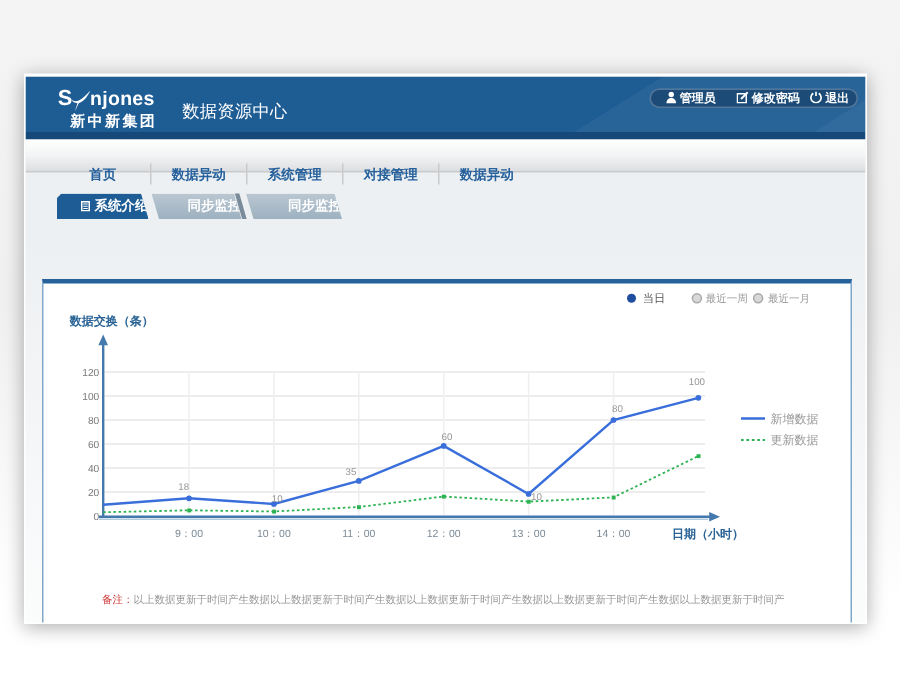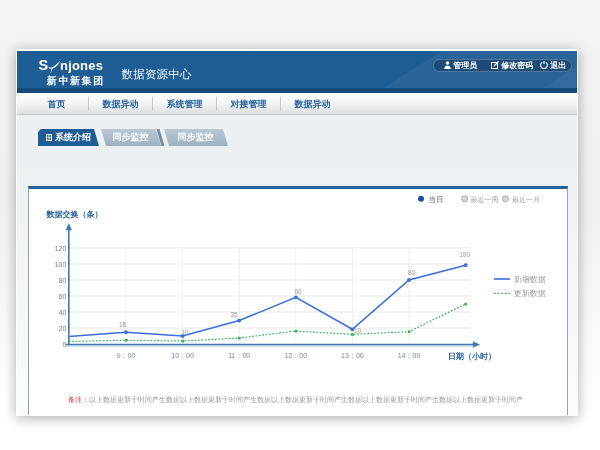--- a/index.html
+++ b/index.html
@@ -18,28 +18,28 @@
   background:rgba(255,255,255,0.04);transform:skewX(-58deg);transform-origin:0 0;}
 .logo{position:absolute;left:20px;top:6px;}
 .title{position:absolute;left:104.5px;top:15.5px;color:#fff;font-size:11.5px;letter-spacing:0.2px;}
 .pill{position:absolute;left:416px;top:7.5px;width:137px;height:11.5px;border:1px solid rgba(255,255,255,0.24);
   background:rgba(5,25,55,0.33);border-radius:7px;}
 .pill .it{position:absolute;top:0;height:29px;line-height:11.5px;color:#fff;font-size:8px;font-weight:bold;white-space:nowrap;}
 
 .navdark{position:absolute;left:0;top:37px;width:100%;height:5px;background:#16487a;}
 .nav{position:absolute;left:0;top:42px;width:100%;height:22px;
   background:linear-gradient(180deg,#ffffff,#f3f4f5 50%,#e4e5e7 85%,#dcdde0);border-bottom:1px solid #c9cacc;box-sizing:border-box;}
-.nav ul{margin:0;padding:0 0 0 8px;list-style:none;height:100%;}
+.nav ul{margin:12px;padding:0 0 0 8px;list-style:none;height:100%;}
 .nav li{float:left;width:63px;height:14px;margin-top:4px;text-align:center;line-height:14px;
   font-size:9px;font-weight:bold;color:#26619c;border-right:1px solid #c9c9c9;}
 .nav li:last-child{border-right:none;}
 
 .tabs{position:absolute;left:21px;top:78px;height:17px;}
 .sep{position:absolute;left:121px;top:0;width:2.5px;height:17px;background:#7a8c9b;transform:skewX(16deg);}
-.tab{position:absolute;top:0;height:17px;color:#fff;font-size:9px;font-weight:bold;line-height:17px;text-align:center;}
+.tab{position:absolute;top:0;height:17px;color:#fff;font-size:9px;font-weight:bold;line-height:17px;text-align:right;}
 .tab1{left:0;width:61px;background:#1d5c94;clip-path:polygon(0 18%,3px 0,calc(100% - 5px) 0,100% 100%,0 100%);}
 .tab2{left:62px;width:61px;background:linear-gradient(180deg,#bac7d2,#9db1c0);
   clip-path:polygon(1px 0,calc(100% - 5px) 0,100% 100%,6px 100%);}
 .tab3{left:125px;width:65px;background:linear-gradient(180deg,#bac7d2,#9db1c0);
   clip-path:polygon(1px 0,calc(100% - 5px) 0,100% 100%,6px 100%);}
 
 .panel{position:absolute;left:11px;top:95px;width:540px;height:265px;background:#fff;
   border:1px solid #7fa8cb;border-top:3px solid #25629a;box-sizing:border-box;margin-top:40px;}
 .note{position:absolute;left:39px;top:206px;font-size:7px;color:#999;white-space:nowrap;}
 .note b{color:#cc3333;font-weight:normal;}

